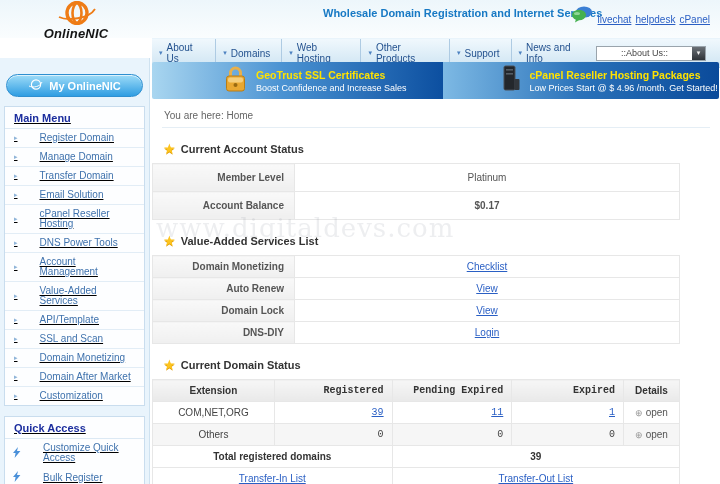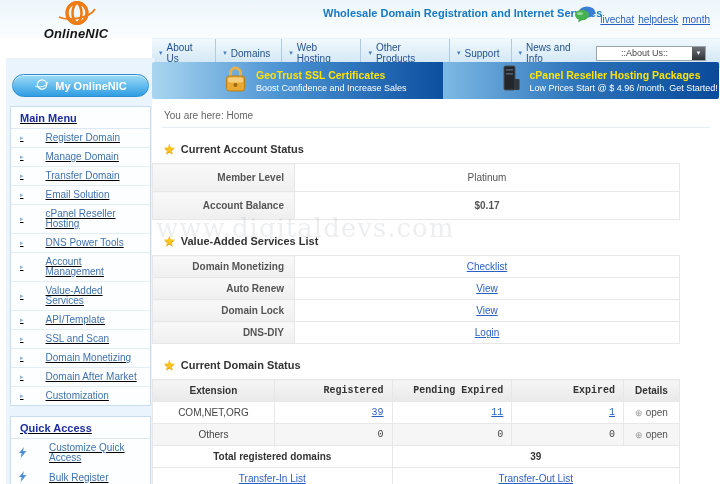--- a/index.html
+++ b/index.html
@@ -23,21 +23,21 @@
   .nav-item { height:100%; display:flex; align-items:center; gap:4px; padding:0 11px 0 7px;
               border-right:1px solid #aecbe3; cursor:pointer; }
   .nav-arrow { color:#4d82c0; font-size:7px; }
   .nav-select { margin-left:auto; margin-right:14px; width:118px; height:15px; background:#fff;
                 border:1px solid #9aa4ac; display:flex; align-items:center; font-size:9px; color:#444; cursor:pointer; }
   .nav-select .sel-label { flex:1; text-align:center; }
   .sel-btn { width:13px; height:13px; margin-right:0; background:linear-gradient(#6a7076,#2e3338);
              color:#eee; font-size:7px; display:flex; align-items:center; justify-content:center; }
 
   
-  .sidebar { position:absolute; left:6px; top:58px; width:150px; bottom:0;
+  .sidebar { position:absolute; left:0; top:58px; width:150px; bottom:0;
              background:#e9f4fc; border-right:1px solid #cfe2f0; }
   .my-btn { margin:16px 6px 9px; height:23px; border-radius:12px;
             background:linear-gradient(#9edcf8,#2f9de2); border:1px solid #2e8fd0;
             box-shadow:inset 0 1px 0 rgba(255,255,255,.65);
             color:#fff; font-weight:bold; font-size:11px;
             display:flex; align-items:center; justify-content:center; gap:6px; cursor:pointer; }
   .menu-box { margin:0 4px; background:#fdfeff; border:1px solid #c9ddee;text-decoration:underline; }
   .menu-title { padding:5px 9px 4px; font-weight:bold; font-size:11px; color:#1c2e9e;
                 border-bottom:1px solid #dce9f4; }
   .menu-item { padding:4px 9px; font-size:10px; line-height:10px; color:#3f72ad;
@@ -112,21 +112,21 @@
         <svg width="22" height="17" viewBox="0 0 22 17">
           <ellipse cx="13" cy="6" rx="8" ry="5.6" fill="#3b7fd4"></ellipse>
           <path d="M8 10 L6 14 L11 11 Z" fill="#3b7fd4"></path>
           <ellipse cx="8" cy="9" rx="7" ry="5.2" fill="#45b14f"></ellipse>
           <path d="M5 13 L4 16.5 L9 13.5 Z" fill="#45b14f"></path>
           <ellipse cx="6" cy="7.5" rx="3" ry="1.6" fill="#8fd696"></ellipse>
         </svg>
       </span>
       <a>livechat</a>
       <a>helpdesk</a>
-      <a>month</a>
+      <a>cPanel</a>
     </div>
   </div>
 
   <div class="navbar">
     <div class="nav-item">
         <span class="nav-arrow">▾</span>
         <span>About Us</span>
       </div>
     <div class="nav-item">
         <span class="nav-arrow">▾</span>

